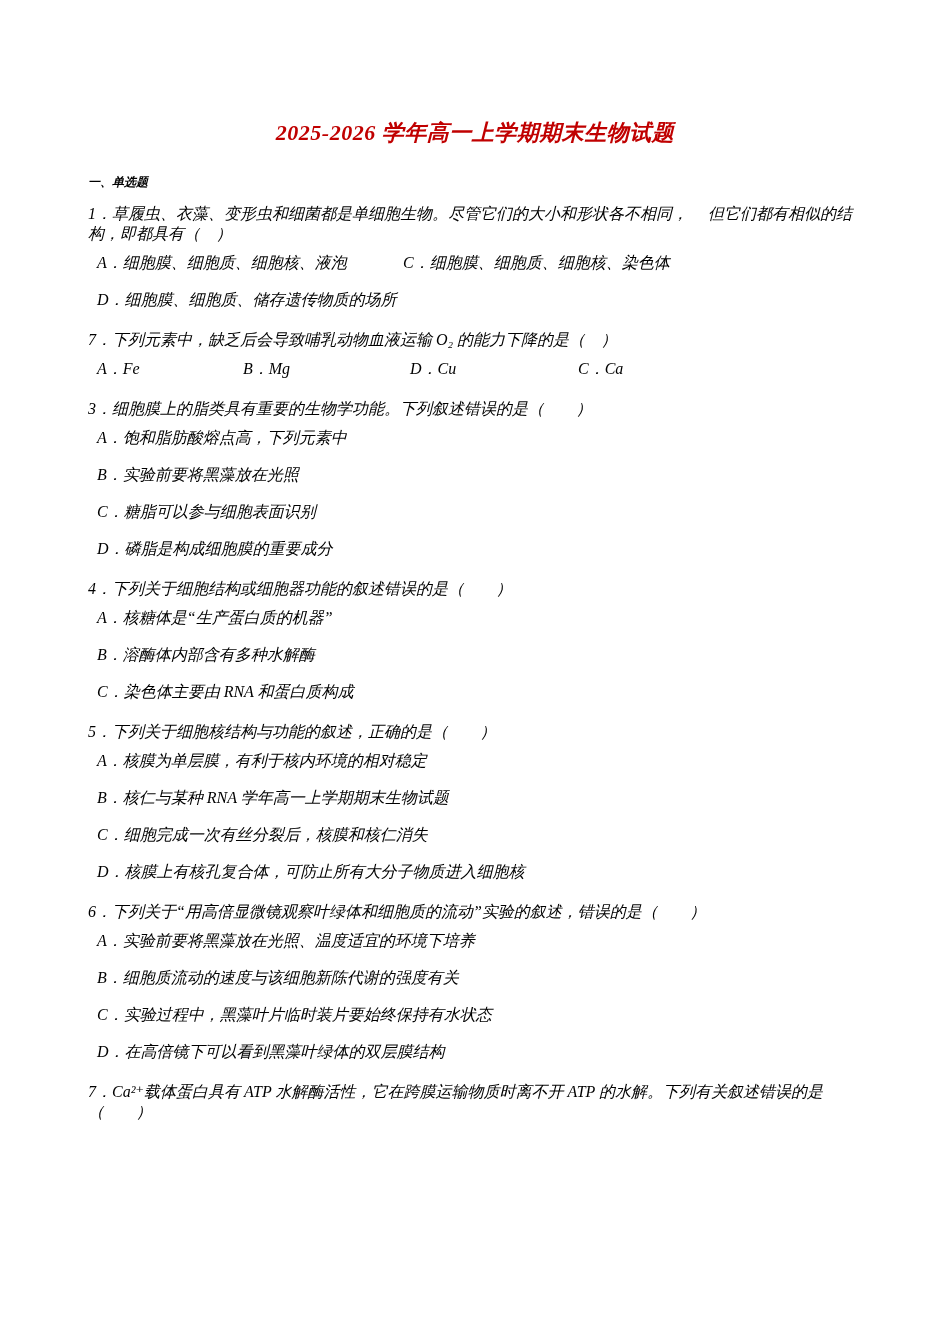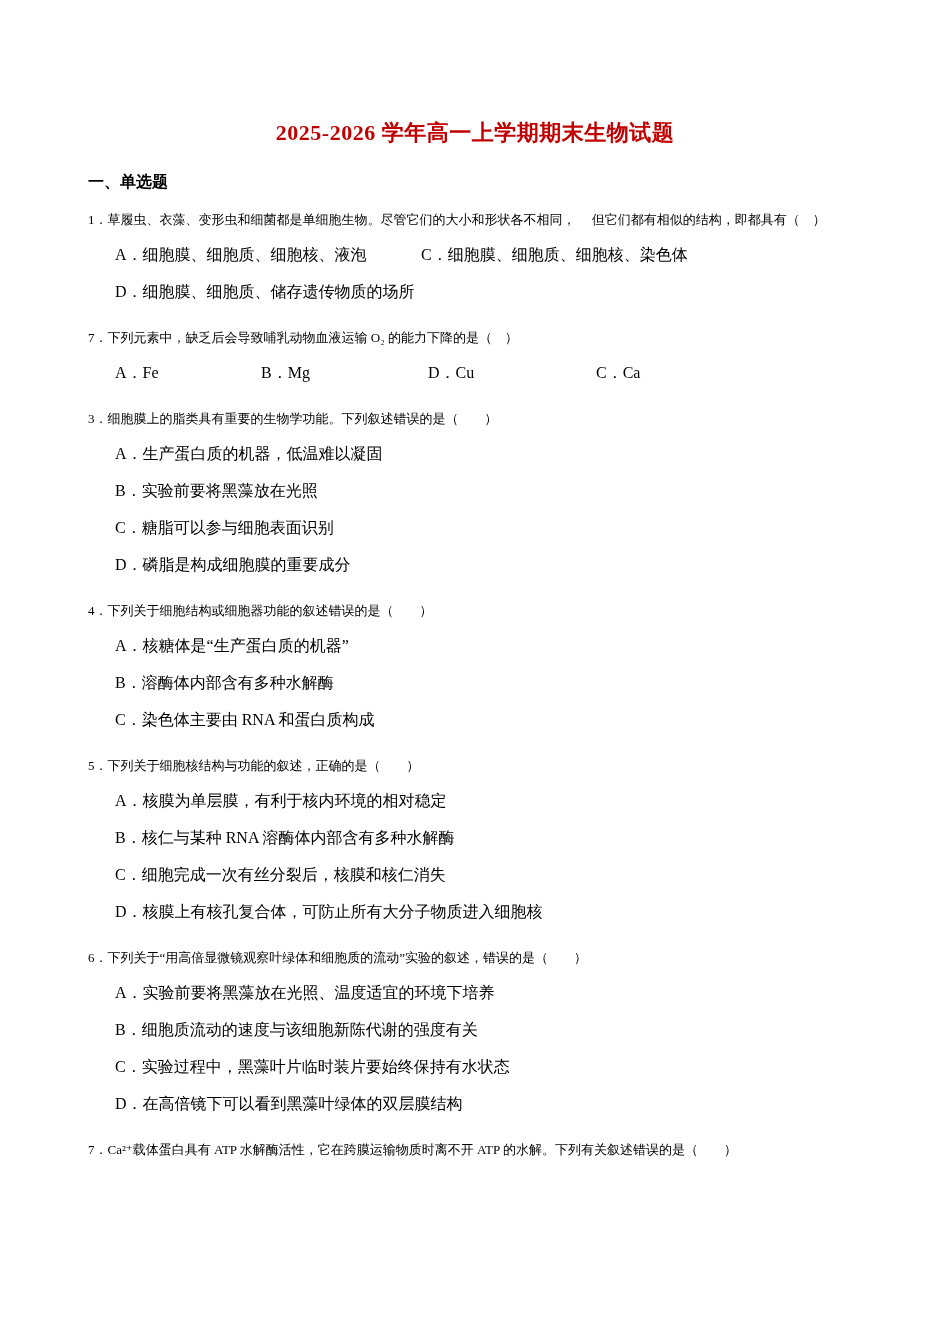--- a/index.html
+++ b/index.html
@@ -7,43 +7,44 @@
   body {
     width: 950px;
     font-family: "Liberation Serif", "DejaVu Serif", serif;
     color: #000000;
   }
   .page {
     width: 950px;
     min-height: 1344px;
     background: #ffffff;
     padding: 118px 88px 40px 88px;
+    font-style: italic;
   }
   .doc-title {
     text-align: center;
     color: #c00000;
     font-size: 22px;
     font-weight: bold;
     letter-spacing: 0.5px;
     line-height: 30px;
   }
   .section-heading {
     margin-top: 24px;
     font-family: "Liberation Sans", "DejaVu Sans", sans-serif;
-    font-size: 16px;
+    font-size: 12px;
     font-weight: bold;
     line-height: 20px;
   }
   .question { margin-top: 12px; }
   .stem {
-    font-size: 13px;
-    line-height: 32px;
+    font-size: 16px;
+    line-height: 20px;
     margin-top: 6px;
   }
-  .options { margin-left: 27px; }
+  .options { margin-left: 9px; }
   .option {
     font-size: 16px;
     line-height: 37px;
   }
   .options.grid2 {
     display: grid;
     grid-template-columns: 306px auto;
   }
   .options.row4 {
     display: grid;
@@ -71,39 +72,39 @@
         <div class="options row4">
           <div class="option">A．Fe</div>
           <div class="option">B．Mg</div>
           <div class="option">D．Cu</div>
           <div class="option">C．Ca</div>
         </div>
       </div>
       <div class="question">
         <p class="stem">3．细胞膜上的脂类具有重要的生物学功能。下列叙述错误的是（　　）</p>
         <div class="options list">
-          <div class="option">A．生产蛋白质的机器，低温难以凝固</div>
+          <div class="option">A．饱和脂肪酸熔点高，下列元素中</div>
           <div class="option">B．实验前要将黑藻放在光照</div>
           <div class="option">C．糖脂可以参与细胞表面识别</div>
           <div class="option">D．磷脂是构成细胞膜的重要成分</div>
         </div>
       </div>
       <div class="question">
         <p class="stem">4．下列关于细胞结构或细胞器功能的叙述错误的是（　　）</p>
         <div class="options list">
           <div class="option">A．核糖体是“生产蛋白质的机器”</div>
           <div class="option">B．溶酶体内部含有多种水解酶</div>
           <div class="option">C．染色体主要由 RNA 和蛋白质构成</div>
         </div>
       </div>
       <div class="question">
         <p class="stem">5．下列关于细胞核结构与功能的叙述，正确的是（　　）</p>
         <div class="options list">
           <div class="option">A．核膜为单层膜，有利于核内环境的相对稳定</div>
-          <div class="option">B．核仁与某种 RNA 溶酶体内部含有多种水解酶</div>
+          <div class="option">B．核仁与某种 RNA 学年高一上学期期末生物试题</div>
           <div class="option">C．细胞完成一次有丝分裂后，核膜和核仁消失</div>
           <div class="option">D．核膜上有核孔复合体，可防止所有大分子物质进入细胞核</div>
         </div>
       </div>
       <div class="question">
         <p class="stem">6．下列关于“用高倍显微镜观察叶绿体和细胞质的流动”实验的叙述，错误的是（　　）</p>
         <div class="options list">
           <div class="option">A．实验前要将黑藻放在光照、温度适宜的环境下培养</div>
           <div class="option">B．细胞质流动的速度与该细胞新陈代谢的强度有关</div>
           <div class="option">C．实验过程中，黑藻叶片临时装片要始终保持有水状态</div>

